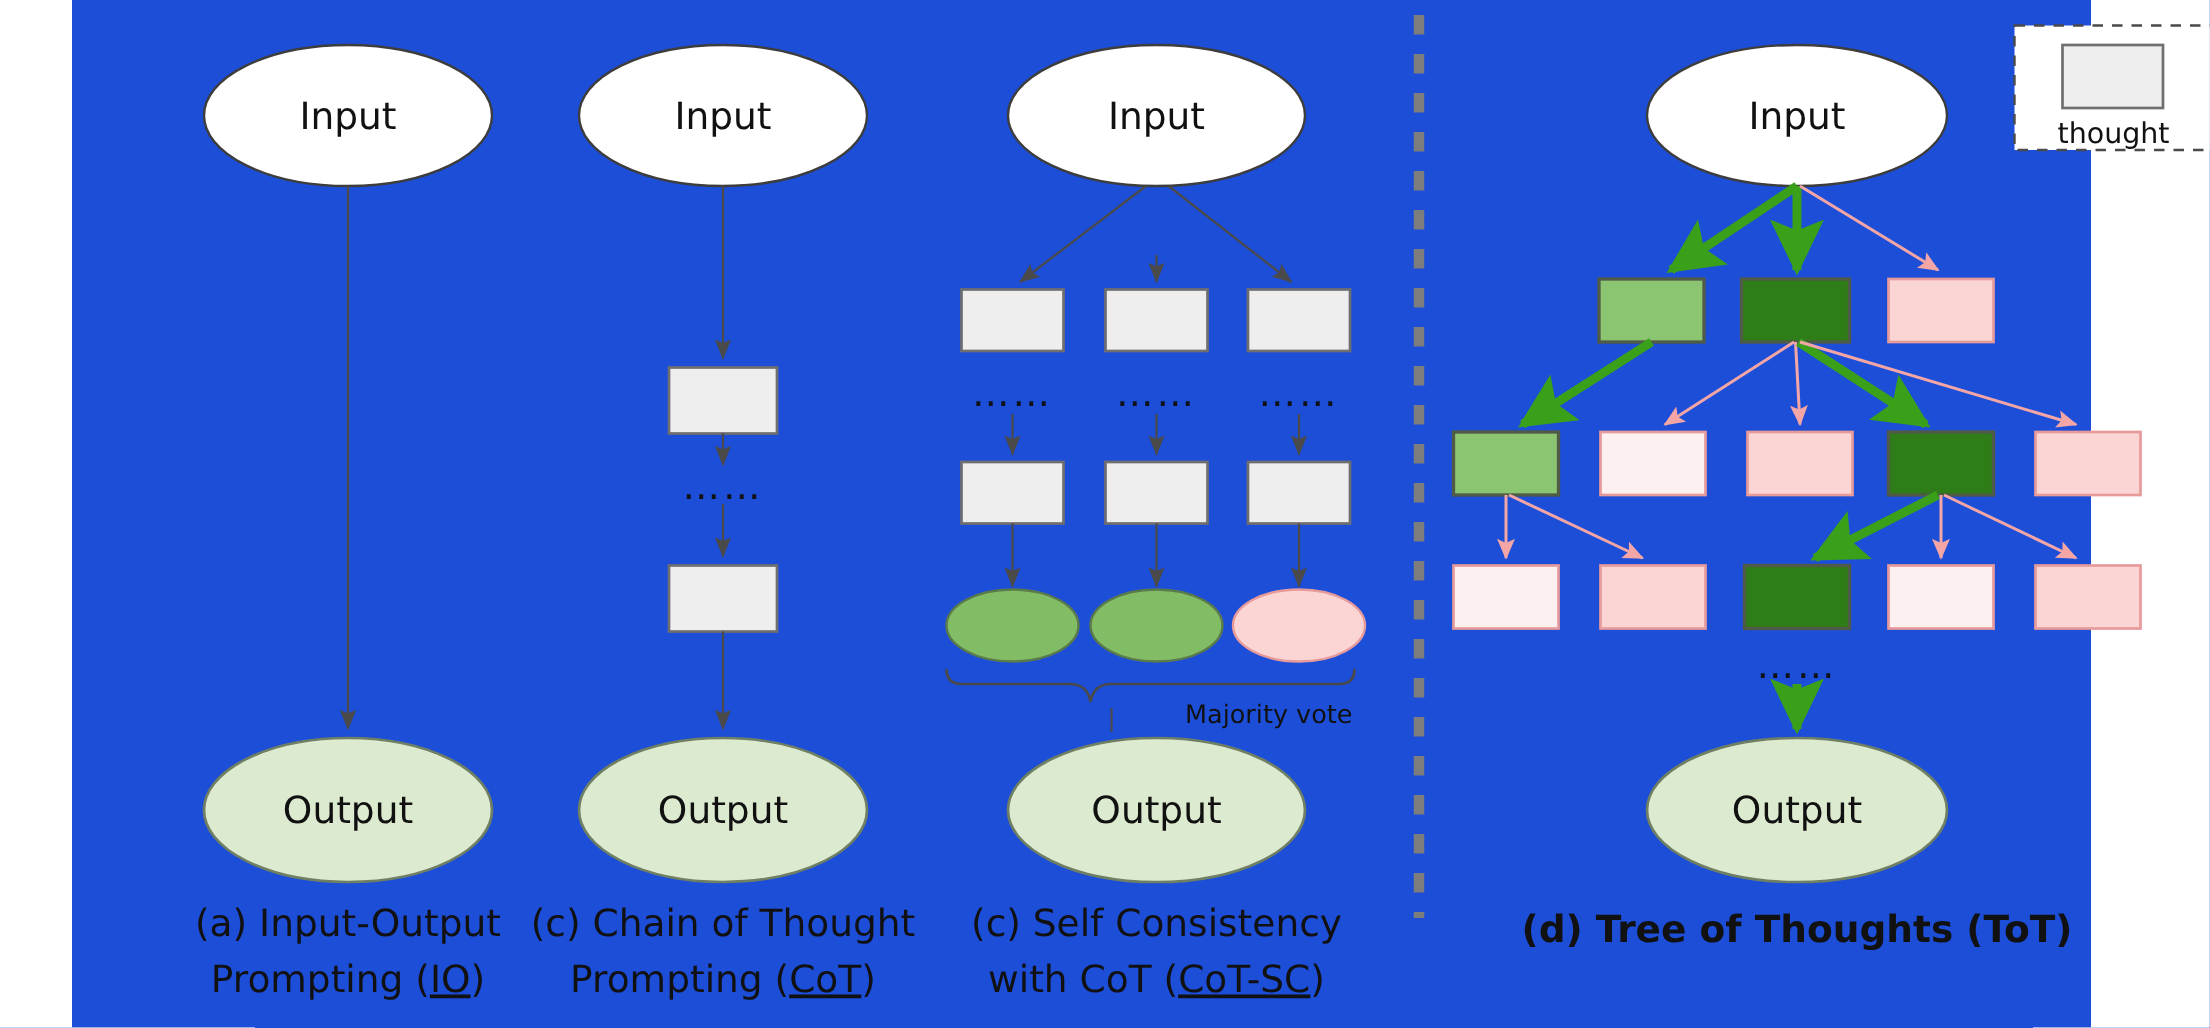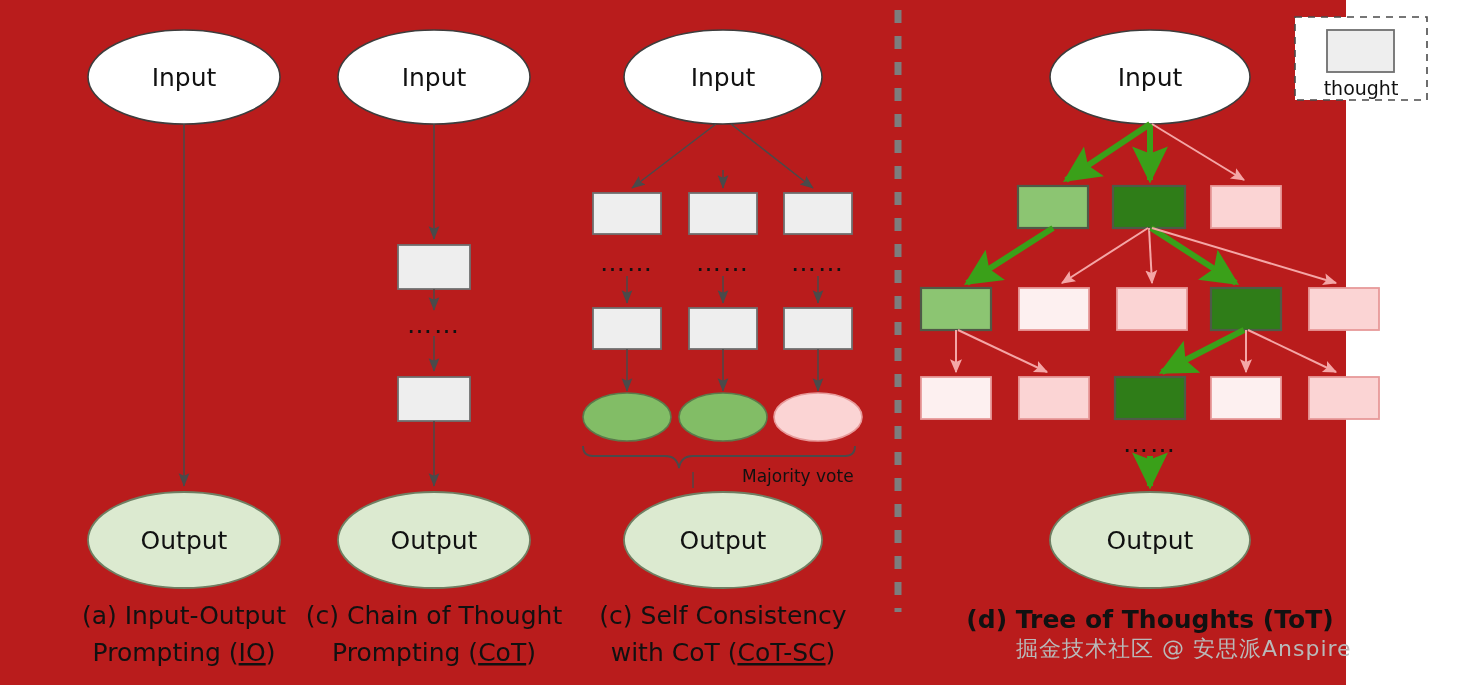--- a/index.html
+++ b/index.html
@@ -1,18 +1,18 @@
 <!DOCTYPE html>
 <html><head>
 <meta charset="utf-8">
 <style>
   html,body{margin:0;padding:0;background:#ffffff;}
   body{width:1473px;height:685px;overflow:hidden;
        font-family:"DejaVu Sans","Liberation Sans",sans-serif;}
-  #stage{position:relative;width:1346px;height:685px;background:#b91c1c;}
+  #stage{position:relative;width:1346px;height:685px;background:#1d4ed8;margin-left:48px;}
   svg#diagram{position:absolute;left:0;top:0;width:1473px;height:685px;}
 
   .node-label{font-family:"DejaVu Sans","Liberation Sans",sans-serif;
               font-size:25px;fill:#111;text-anchor:middle;dominant-baseline:middle;}
   .caption{font-family:"DejaVu Sans","Liberation Sans",sans-serif;
            font-size:25px;fill:#111;text-anchor:middle;}
   .caption-bold{font-family:"DejaVu Sans","Liberation Sans",sans-serif;
                 font-size:25px;font-weight:bold;fill:#111;text-anchor:middle;}
   .small-label{font-family:"DejaVu Sans","Liberation Sans",sans-serif;
                font-size:17px;fill:#111;text-anchor:start;}
@@ -180,15 +180,14 @@
     <text class="caption-bold" x="1150" y="628">(d) Tree of Thoughts (ToT)</text>
   </g>
 
   <g>
     <rect x="1295" y="17" width="132" height="83" fill="#ffffff" stroke="#4a4a4a" stroke-width="1.6" stroke-dasharray="7 6"></rect>
     <rect x="1327" y="30" width="67" height="42" fill="#eeeeee" stroke="#6f6f6f" stroke-width="1.8"></rect>
     <text class="legend-label" x="1361" y="95">thought</text>
   </g>
 </svg>
 
-<div class="watermark">掘金技术社区 @ 安思派Anspire</div>
 
 </div>
 
 </body></html>

